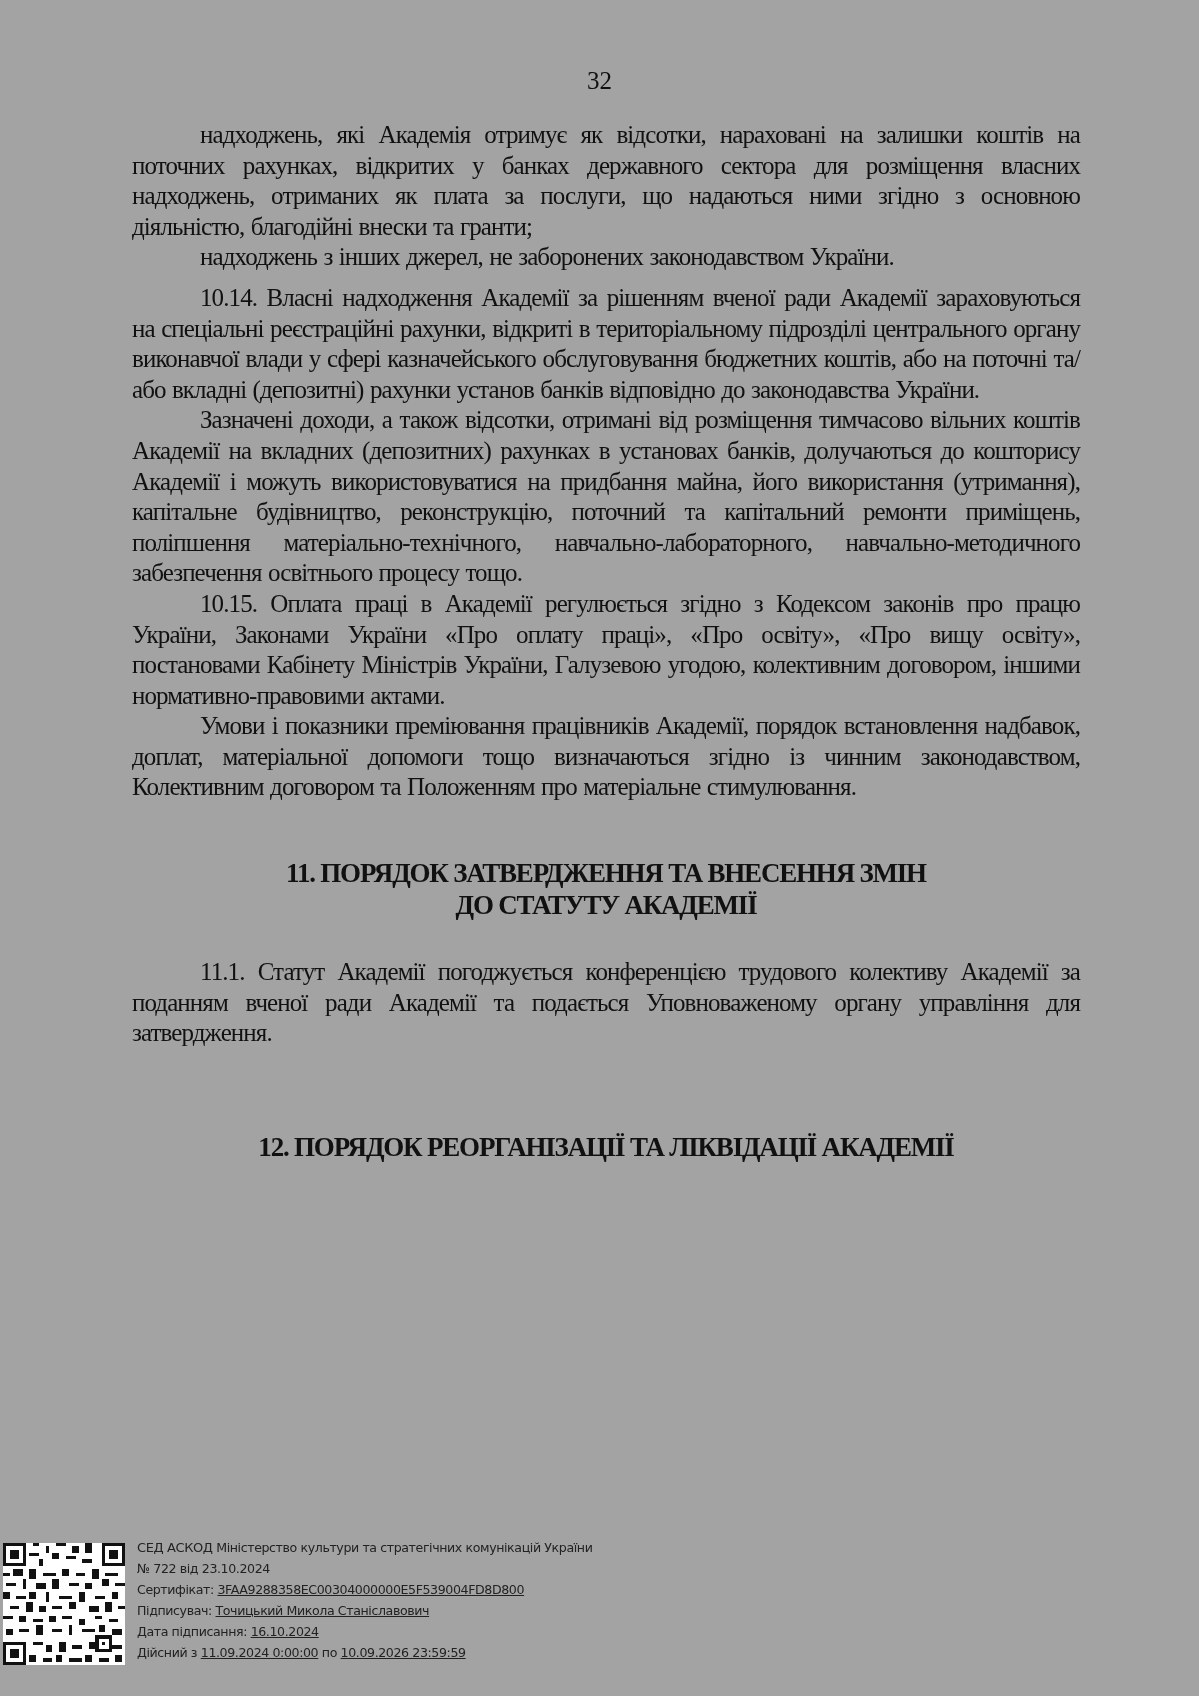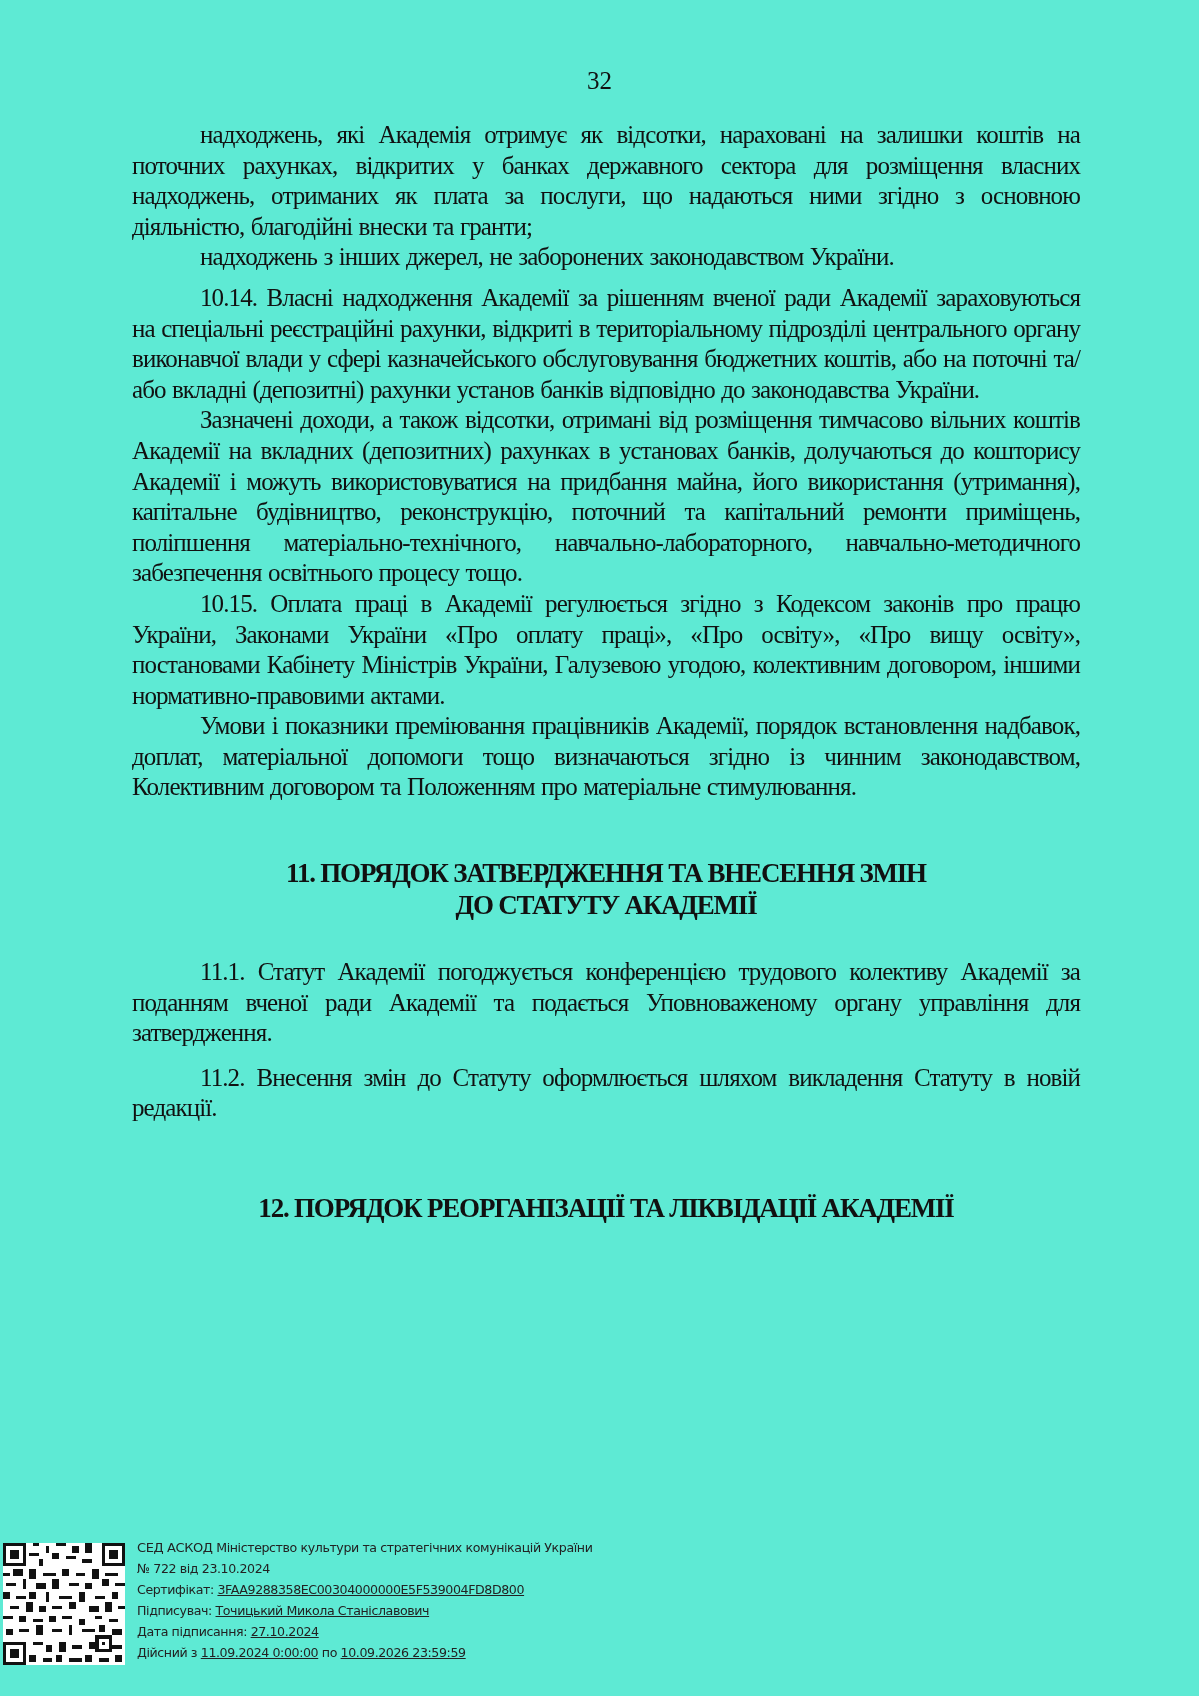--- a/index.html
+++ b/index.html
@@ -1,19 +1,19 @@
 <!DOCTYPE html>
 <html><head>
 <meta charset="utf-8">
 <style>
   html, body { margin: 0; padding: 0; background: #ffffff; }
   body { width: 1199px; height: 1696px; position: relative; overflow: hidden; }
   .page {
     position: absolute; left: 0; top: 0; width: 1199px; height: 1696px;
-    background: #5eead4; color: #111111;
+    background: #a3a3a3; color: #111111;
     font-family: "Liberation Serif", "DejaVu Serif", serif;
   }
   .page-number {
     position: absolute; top: 66px; left: 0; width: 1199px; text-align: center;
     font-size: 25px; line-height: 30px; color: #111;
   }
   .body-text {
     position: absolute; left: 132px; top: 120px; width: 948px;
   }
   .para {
@@ -61,21 +61,20 @@
 
     <div class="heading-gap-before"></div>
     <h2 class="heading">
       <span>11. ПОРЯДОК ЗАТВЕРДЖЕННЯ ТА ВНЕСЕННЯ ЗМІН</span><br>
       <span>ДО СТАТУТУ АКАДЕМІЇ</span>
     </h2>
     <div class="heading-gap-after"></div>
 
     <p class="para">11.1. Статут Академії погоджується конференцією трудового колективу Академії за поданням вченої ради Академії та подається Уповноваженому органу управління для затвердження.</p>
     <div class="gap-m"></div>
-    <p class="para">11.2. Внесення змін до Статуту оформлюється шляхом викладення Статуту в новій редакції.</p>
     <div class="gap-m"></div>
 
     <div class="heading-gap-before"></div>
     <h2 class="heading">12. ПОРЯДОК РЕОРГАНІЗАЦІЇ ТА ЛІКВІДАЦІЇ АКАДЕМІЇ</h2>
   </div>
 
   <div class="footer">
     <svg class="qr" viewBox="0 0 37 37" shape-rendering="crispEdges">
       <rect width="37" height="37" fill="#fff"></rect>
 
@@ -178,21 +177,21 @@
       <div class="row">
         <span>Сертифікат:</span>
         <span class="u">3FAA9288358EC00304000000E5F539004FD8D800</span>
       </div>
       <div class="row">
         <span>Підписувач:</span>
         <span class="u">Точицький Микола Станіславович</span>
       </div>
       <div class="row">
         <span>Дата підписання:</span>
-        <span class="u">27.10.2024</span>
+        <span class="u">16.10.2024</span>
       </div>
       <div class="row">
         <span>Дійсний з</span>
         <span class="u">11.09.2024 0:00:00</span>
         <span>по</span>
         <span class="u">10.09.2026 23:59:59</span>
       </div>
     </div>
   </div>
 

